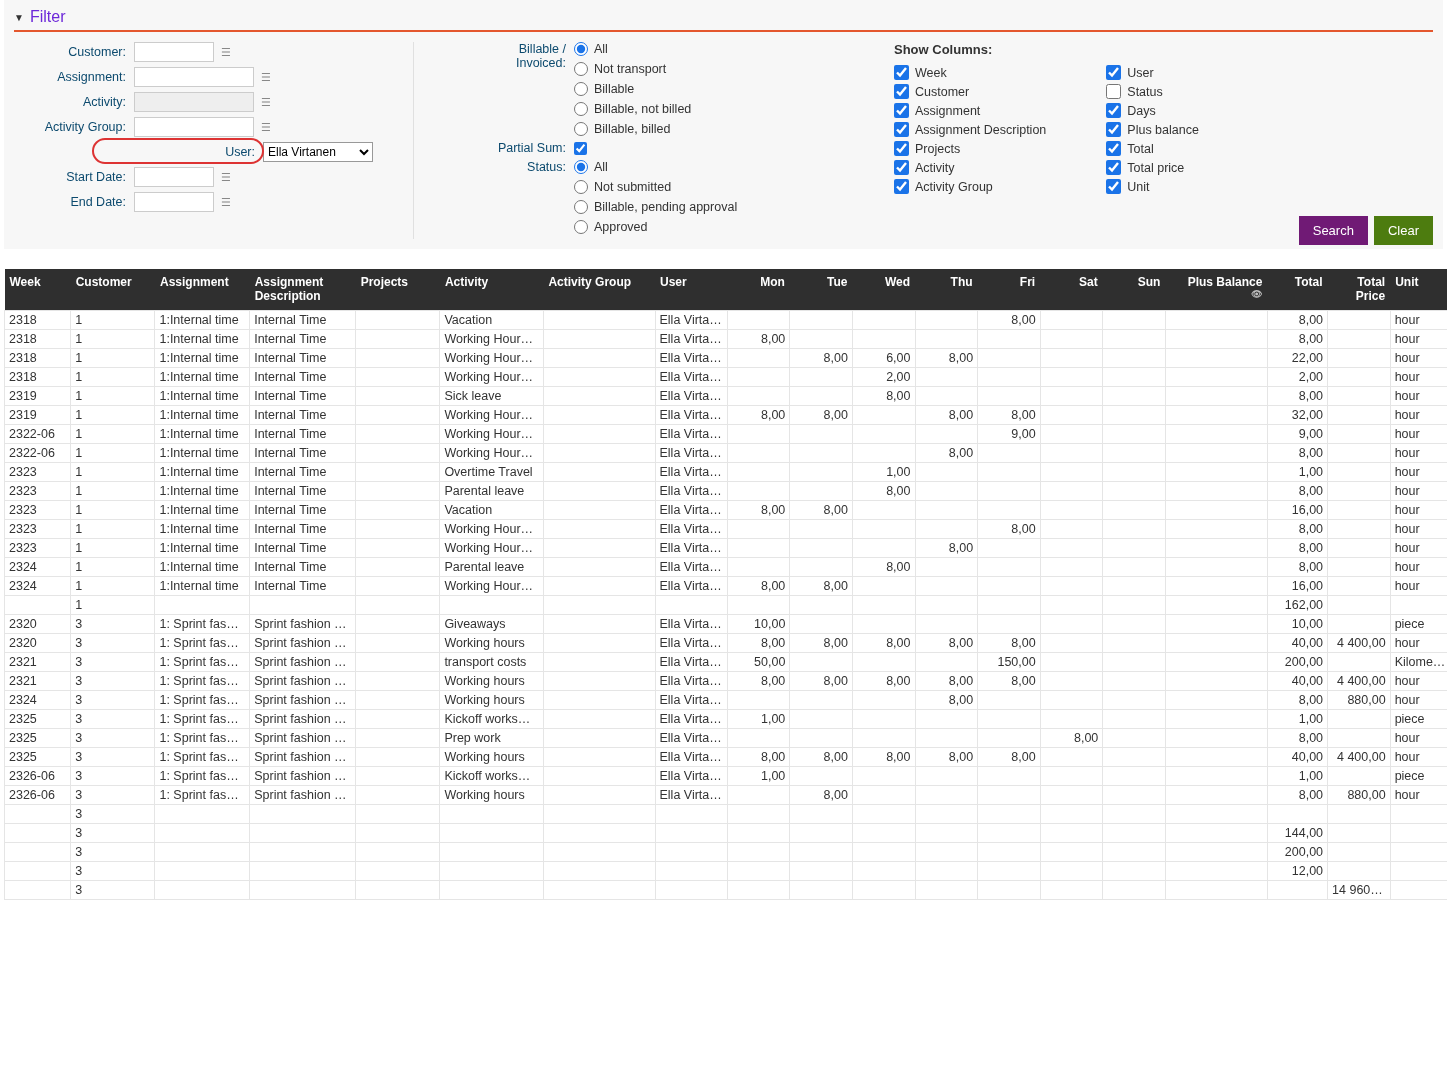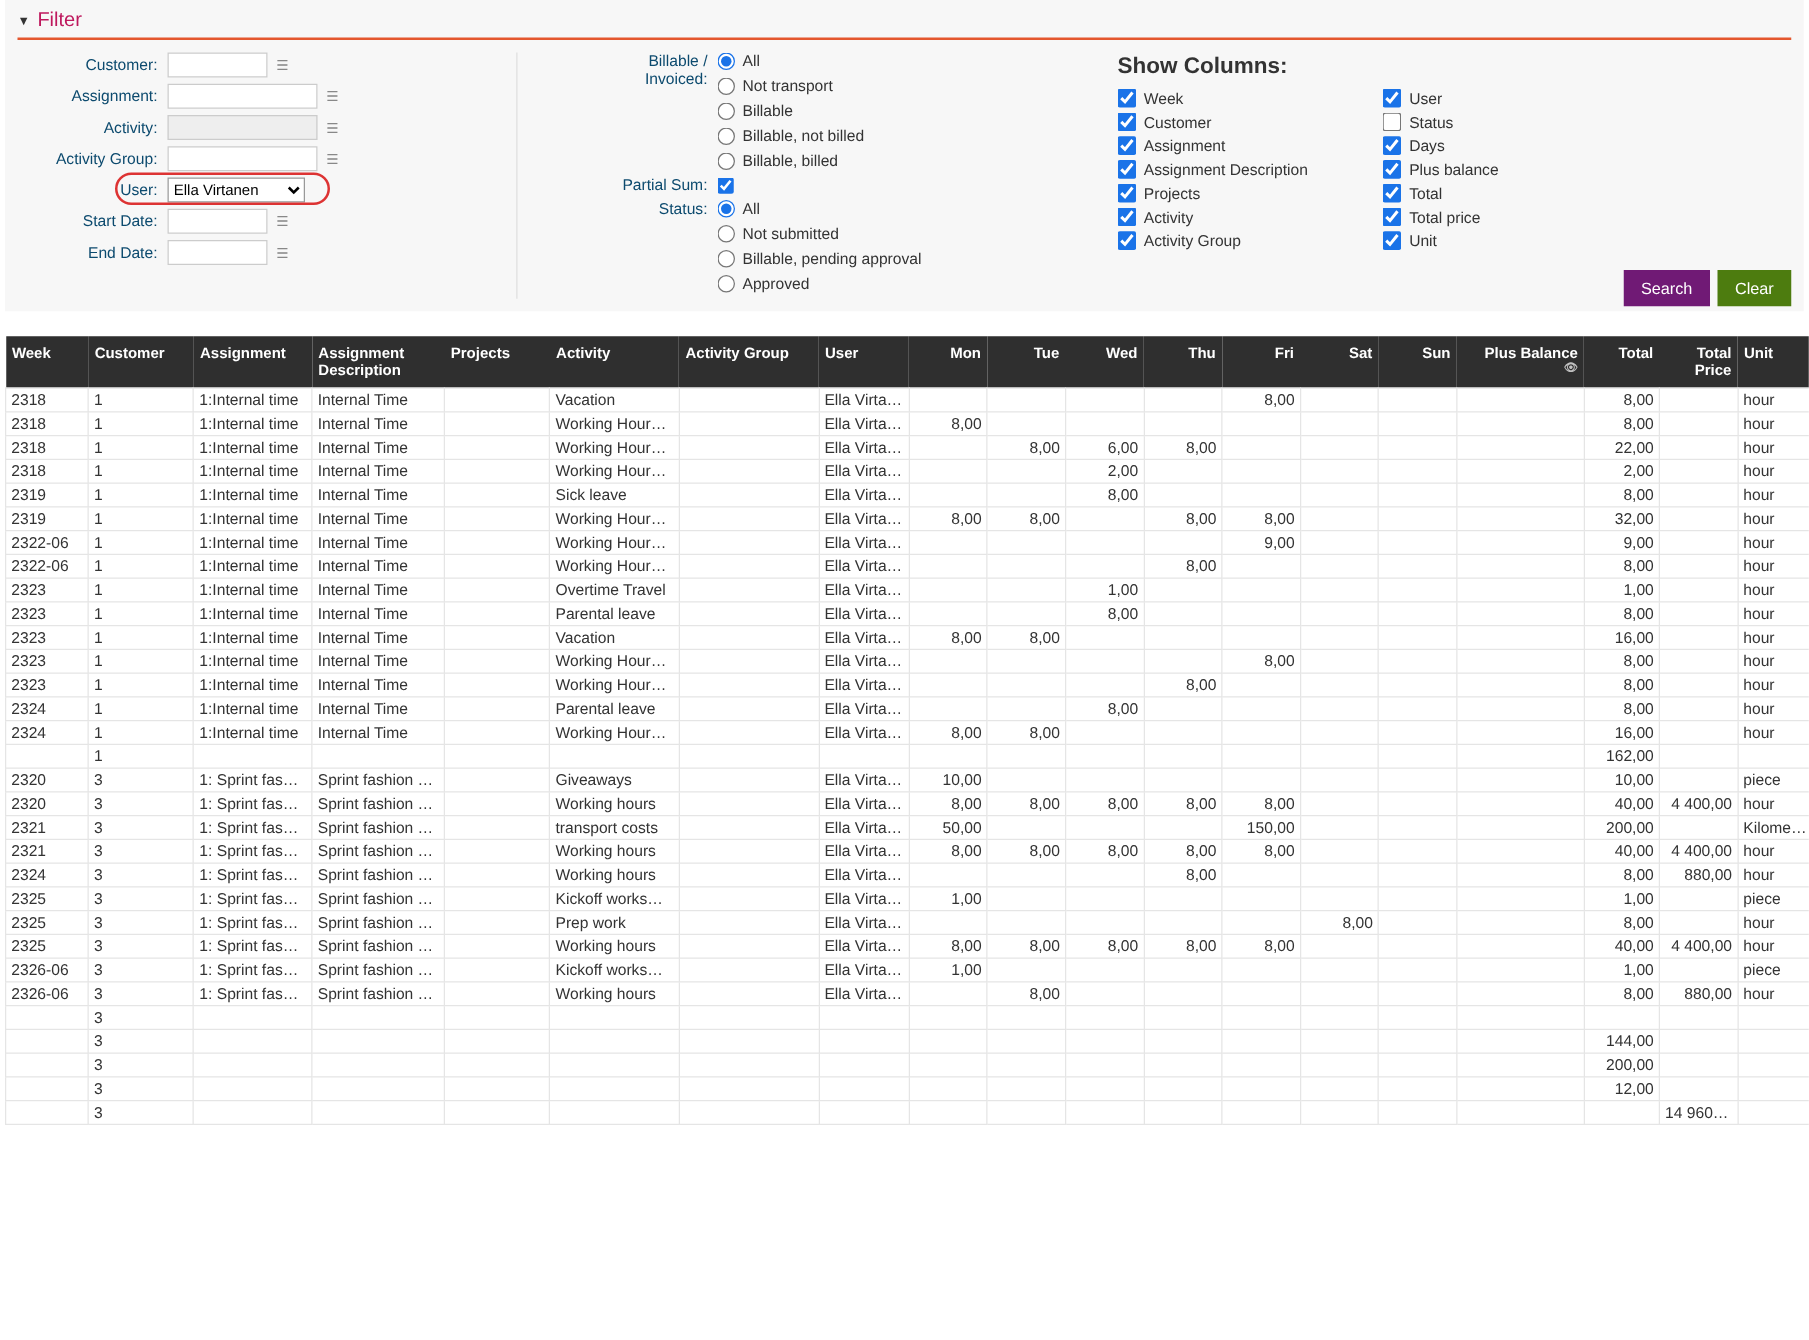--- a/index.html
+++ b/index.html
@@ -1,38 +1,38 @@
 <!DOCTYPE html>
 <html><head>
 <meta charset="utf-8">
 <style>
 * { box-sizing: border-box; margin: 0; padding: 0; }
 body { font-family: -apple-system, Helvetica, Arial, sans-serif; font-size: 13px; color: #333; background: #fff; }
 .filter-panel { background: #f7f7f7; padding: 8px 10px 10px 10px; margin: 0 4px 20px 4px; }
 .filter-header { display: flex; align-items: center; gap: 6px; padding-bottom: 4px; border-bottom: 2px solid #e4572e; margin-bottom: 10px; }
 .filter-header .caret { font-size: 10px; color: #333; }
-.filter-header .title { font-size: 16px; color: #be185d; }
+.filter-header .title { font-size: 16px; color: #6d28d9; }
 .filter-columns { display: flex; gap: 60px; position: relative; }
 .col1 { width: 400px; border-right: 1px solid #e0e0e0; padding-right: 40px; }
 .col2 { width: 360px; }
 .col3 { flex: 1; }
 .form-row { display: flex; align-items: center; margin-bottom: 5px; }
 .form-row .lbl { width: 120px; text-align: right; padding-right: 8px; font-size: 12.5px; color: #0c4a6e; }
 .form-row .ctrl { display: flex; align-items: center; gap: 4px; }
 .form-row input[type=text] { width: 80px; height: 20px; border: 1px solid #ccc; font-size: 12px; padding: 1px 3px; }
 .form-row input.wider { width: 120px; }
 .form-row input.disabled { background: #eee; }
 .form-row .picker-icon { width: 16px; height: 16px; display: inline-flex; align-items: center; justify-content: center; color: #888; font-size: 11px; cursor: pointer; }
 .form-row select { height: 20px; border: 1px solid #999; font-size: 12px; background: #fff; }
-.user-row { position: relative; }
+.user-row { position: relative; justify-content: flex-end; }
 .user-highlight { position: absolute; border: 2.5px solid #d33; border-radius: 14px; pointer-events: none; }
 .radio-group { display: flex; flex-direction: column; gap: 6px; }
 .radio-group label, .chk-row label { display: flex; align-items: center; gap: 6px; font-size: 12.5px; }
 .radio-group input[type=radio] { width: 14px; height: 14px; }
-.col3-title { font-weight: 600; font-size: 18px; margin-bottom: 8px; }
+.col3-title { font-weight: 600; font-size: 13px; margin-bottom: 8px; }
 .checkbox-cols { display: flex; gap: 60px; }
 .checkbox-col { display: flex; flex-direction: column; gap: 4px; }
 .chk-row { display: flex; align-items: center; gap: 6px; font-size: 12.5px; }
 .chk-row input[type=checkbox] { width: 15px; height: 15px; accent-color: #1a73e8; }
 .button-row { position: absolute; right: 0; bottom: -6px; display: flex; gap: 6px; }
 .btn { padding: 7px 14px; border: none; color: #fff; font-size: 13px; cursor: pointer; }
 .btn-search { background: #701a75; }
 .btn-clear { background: #4d7c0f; }
 .data-table { width: 100%; border-collapse: collapse; font-size: 12.5px; margin: 0 4px; }
 .data-table thead th { background: #2f2f2f; color: #fff; font-weight: 600; text-align: left; padding: 6px 5px; font-size: 12px; vertical-align: top; line-height: 1.2; white-space: nowrap; }

